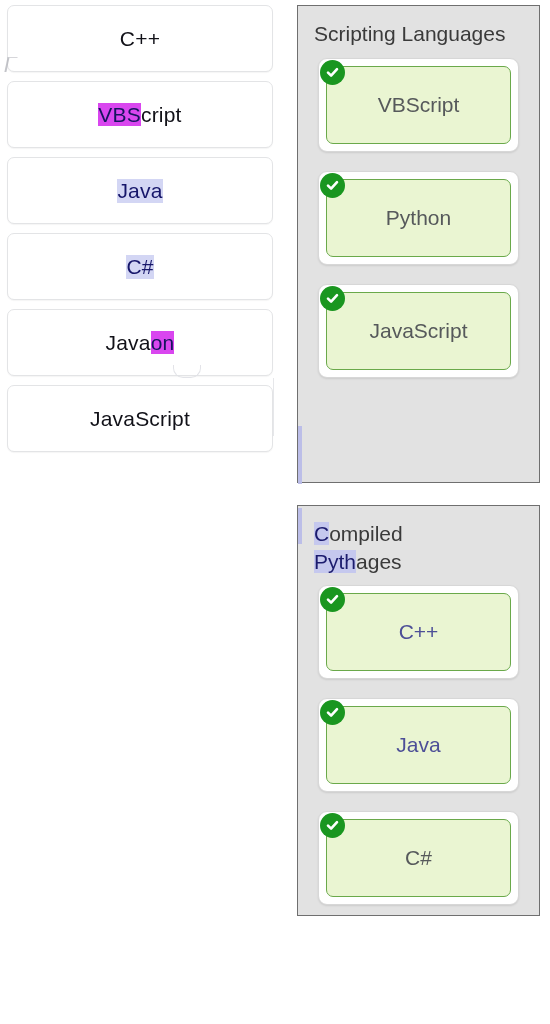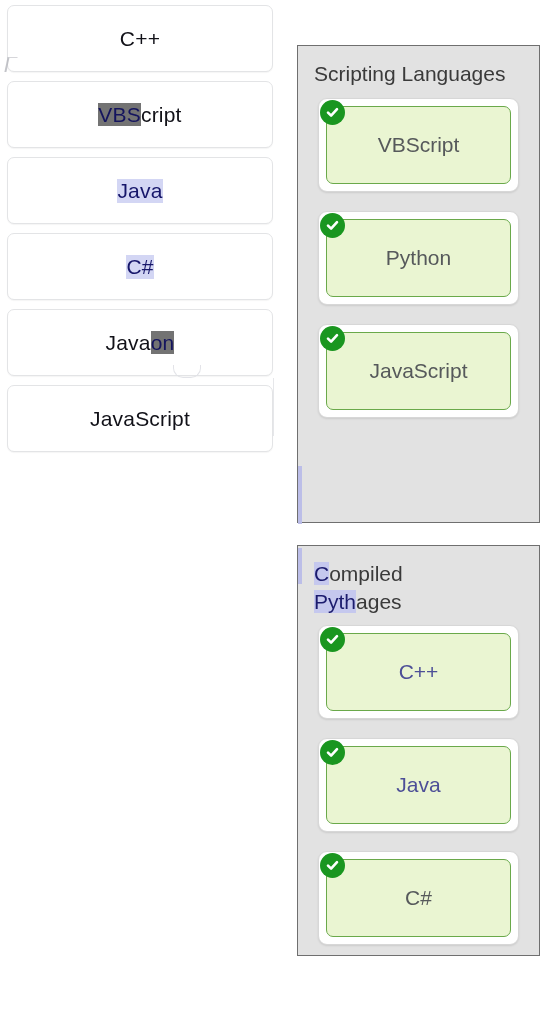--- a/index.html
+++ b/index.html
@@ -34,21 +34,21 @@
     align-items: center;
     justify-content: center;
   }
   .source-label {
     font-size: 21px;
     color: #111118;
     letter-spacing: .2px;
     white-space: nowrap;
   }
   
-  .sel-a { background: #737373; color: #14145e; }
+  .sel-a { background: #d946ef; color: #14145e; }
   .sel-b { background: #d3d6f4; color: #16166a; }
 
   
   .artifact-caret {
     position: absolute;
     left: 6px;
     top: 57px;
     width: 8px;
     height: 14px;
     border-left: 2px solid #b9bac0;
@@ -75,21 +75,20 @@
     height: 58px;
     border-right: 1px solid #e6e7ea;
   }
 
   
   .panel {
     position: absolute;
     background: #e2e2e2;
     border: 1px solid #6f6f6f;
     box-sizing: border-box;
-    margin-top: 40px;
   }
   #panel-scripting { left: 297px; top: 5px;   width: 243px; height: 478px; }
   #panel-compiled  { left: 297px; top: 505px; width: 243px; height: 411px; }
 
   .panel-title {
     font-size: 21px;
     color: #3a3a3a;
     padding: 14px 0 0 16px;
     line-height: 1.32;
     white-space: nowrap;

